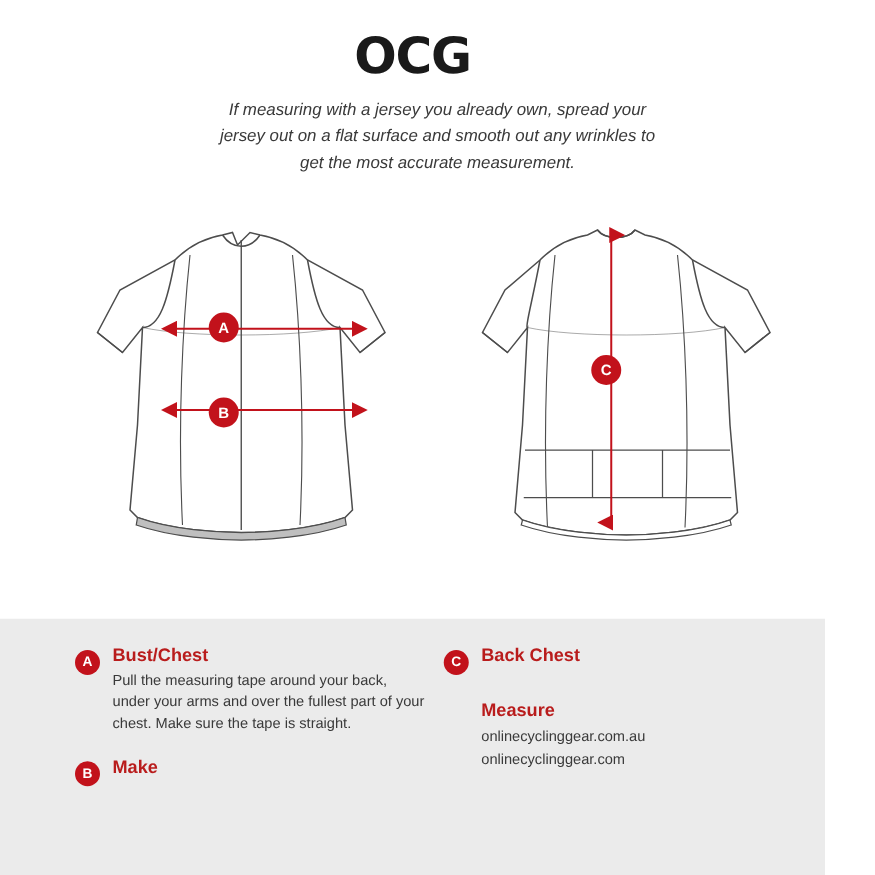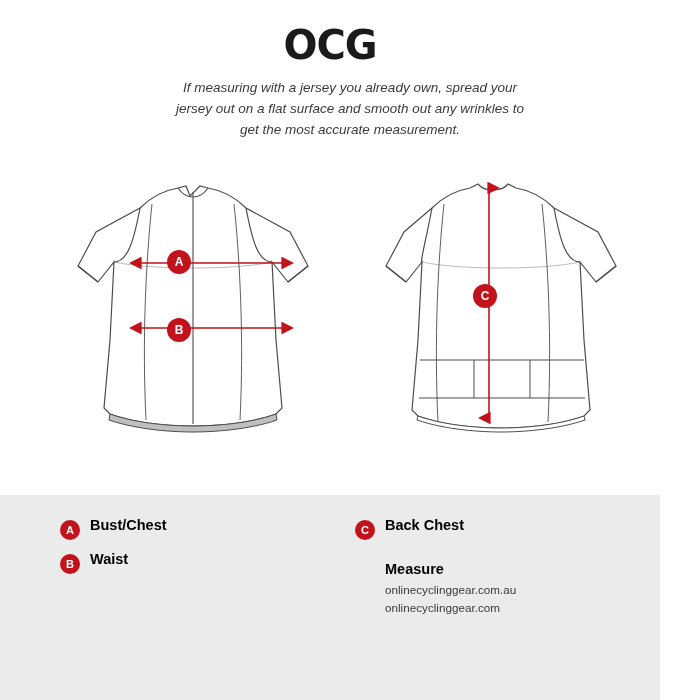--- a/index.html
+++ b/index.html
@@ -69,21 +69,21 @@
     background: #c2121b;
     color: #ffffff;
     font-size: 11px;
     font-weight: bold;
     line-height: 20px;
     text-align: center;
   }
   .foot-title {
     font-size: 14.5px;
     font-weight: bold;
-    color: #000000;
+    color: #b91c1c;
     margin-bottom: 4px;
   }
   .foot-body {
     font-size: 11.7px;
     line-height: 1.45;
     color: #3a3a3a;
   }
   .foot-item.noblock { padding-left: 30px; }
   .link { font-size: 11.7px; line-height: 1.5; color: #3a3a3a; display: block; }
   .svg-wrap { position: absolute; inset: 0; }
@@ -206,25 +206,26 @@
     </div>
   </div>
 
   <div class="footer">
 
     <div class="foot-col left">
 
       <div class="foot-item">
         <span class="badge">A</span>
         <div class="foot-title">Bust/Chest</div>
+        <div class="foot-body">Pull the measuring tape around your back, under your arms and over the fullest part of your chest. Make sure the tape is straight.</div>
       </div>
 
       <div class="foot-item">
         <span class="badge">B</span>
-        <div class="foot-title">Waist</div>
+        <div class="foot-title">Make</div>
       </div>
 
     </div>
 
     <div class="foot-col right">
 
       <div class="foot-item">
         <span class="badge">C</span>
         <div class="foot-title">Back Chest</div>
       </div>

